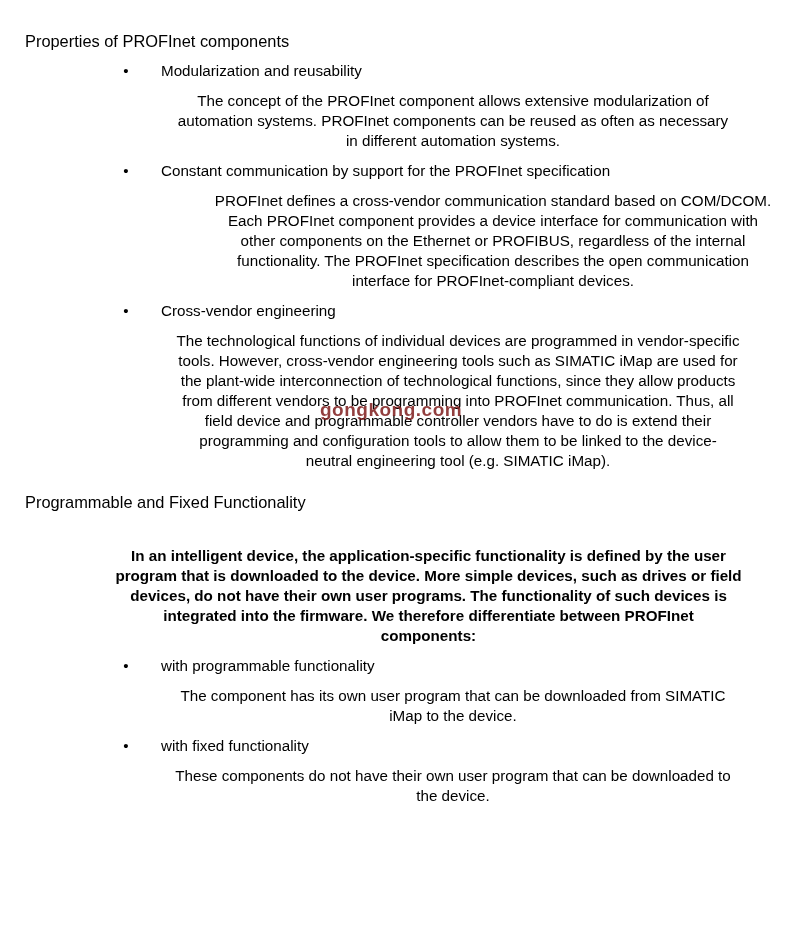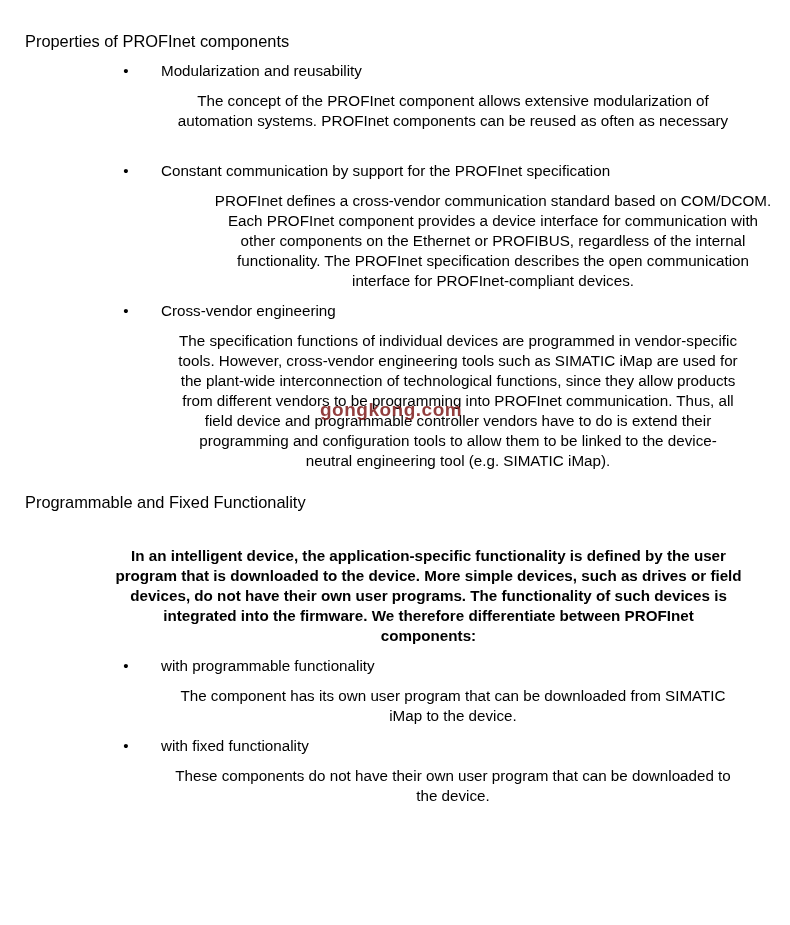--- a/index.html
+++ b/index.html
@@ -35,40 +35,41 @@
 
 <h2 class="heading" style="top:31px;">Properties of PROFInet components</h2>
 
 <div class="bullet" style="top:61px;">
   <span class="dot">•</span>
   <span class="label">Modularization and reusability</span>
 </div>
 <p class="para indent" style="top:91px;">
   <span>The concept of the PROFInet component allows extensive modularization of</span><br>
   <span>automation systems. PROFInet components can be reused as often as necessary</span><br>
+  <span>in different automation systems.</span>
 </p>
 
 <div class="bullet" style="top:161px;">
   <span class="dot">•</span>
   <span class="label">Constant communication by support for the PROFInet specification</span>
 </div>
 <p class="para indent" style="top:191px;margin-left:40px;">
   <span>PROFInet defines a cross-vendor communication standard based on COM/DCOM.</span><br>
   <span>Each PROFInet component provides a device interface for communication with</span><br>
   <span>other components on the Ethernet or PROFIBUS, regardless of the internal</span><br>
   <span>functionality. The PROFInet specification describes the open communication</span><br>
   <span>interface for PROFInet-compliant devices.</span>
 </p>
 
 <div class="bullet" style="top:301px;">
   <span class="dot">•</span>
   <span class="label">Cross-vendor engineering</span>
 </div>
 <p class="para indent" style="top:331px; width:630px;">
-  <span>The specification functions of individual devices are programmed in vendor-specific</span><br>
+  <span>The technological functions of individual devices are programmed in vendor-specific</span><br>
   <span>tools. However, cross-vendor engineering tools such as SIMATIC iMap are used for</span><br>
   <span>the plant-wide interconnection of technological functions, since they allow products</span><br>
   <span>from different vendors to be programming into PROFInet communication. Thus, all</span><br>
   <span>field device and programmable controller vendors have to do is extend their</span><br>
   <span>programming and configuration tools to allow them to be linked to the device-</span><br>
   <span>neutral engineering tool (e.g. SIMATIC iMap).</span>
 </p>
 
 <div class="watermark">gongkong.com</div>
 

